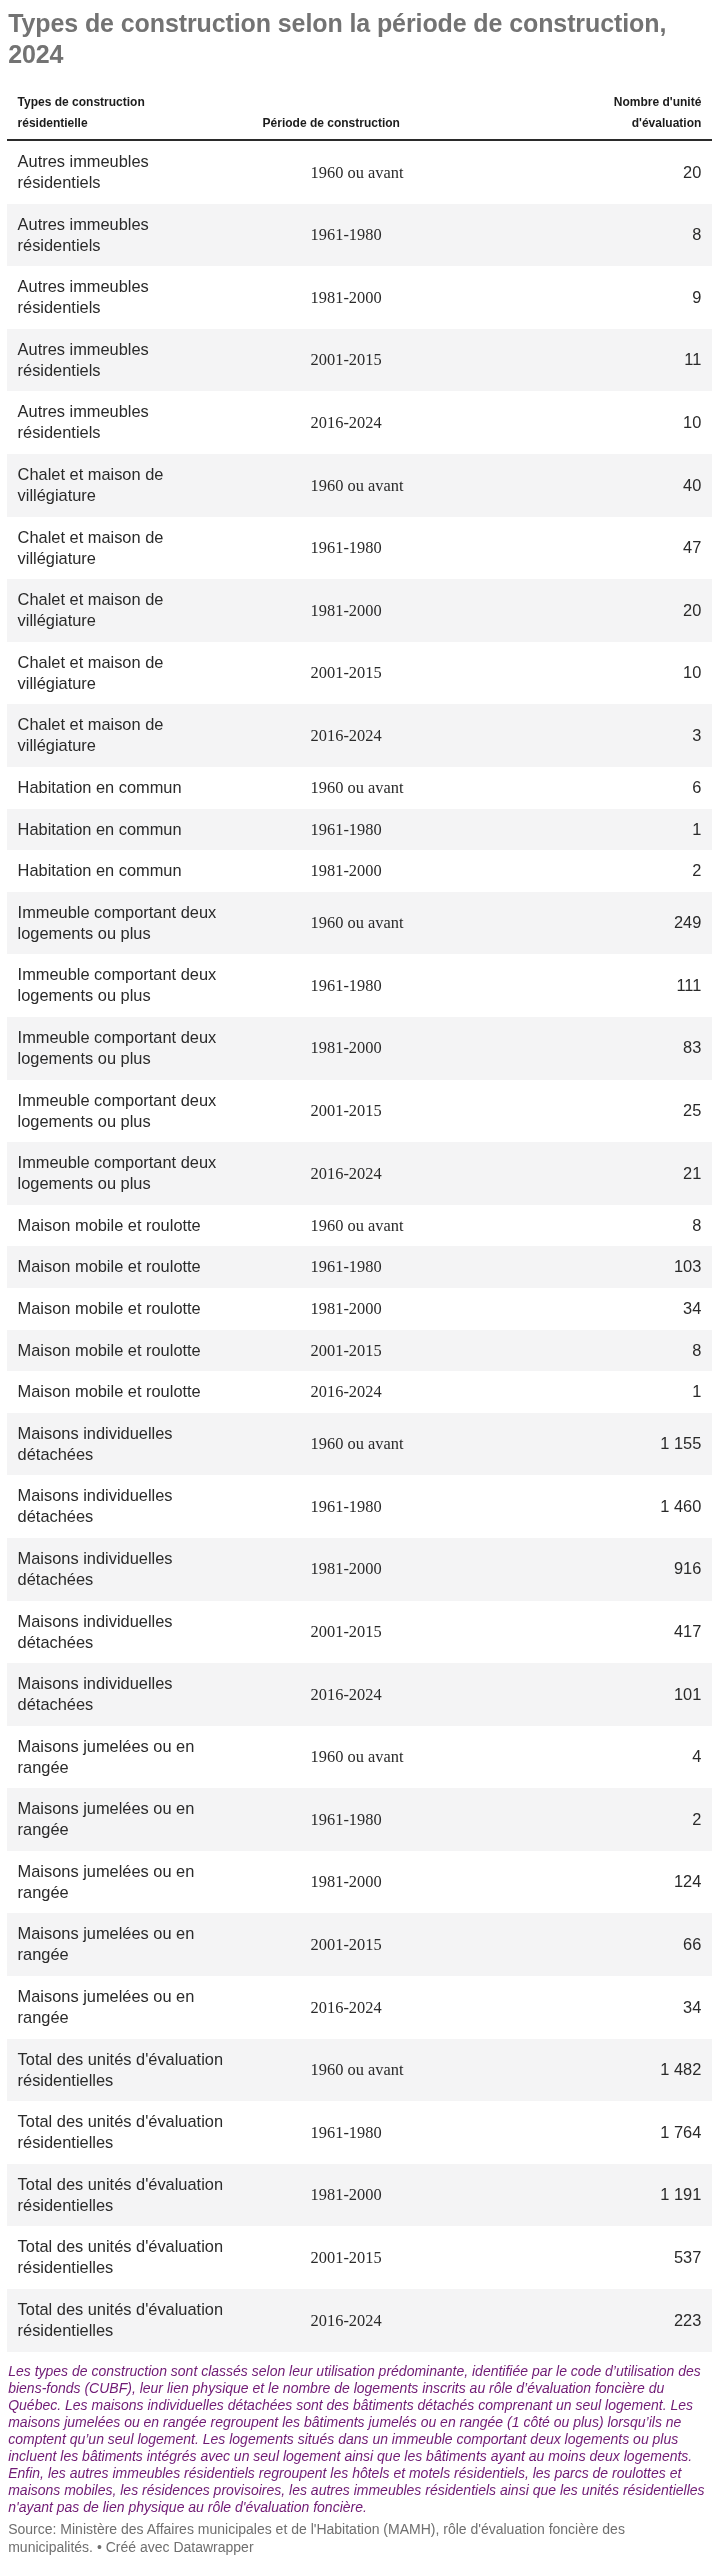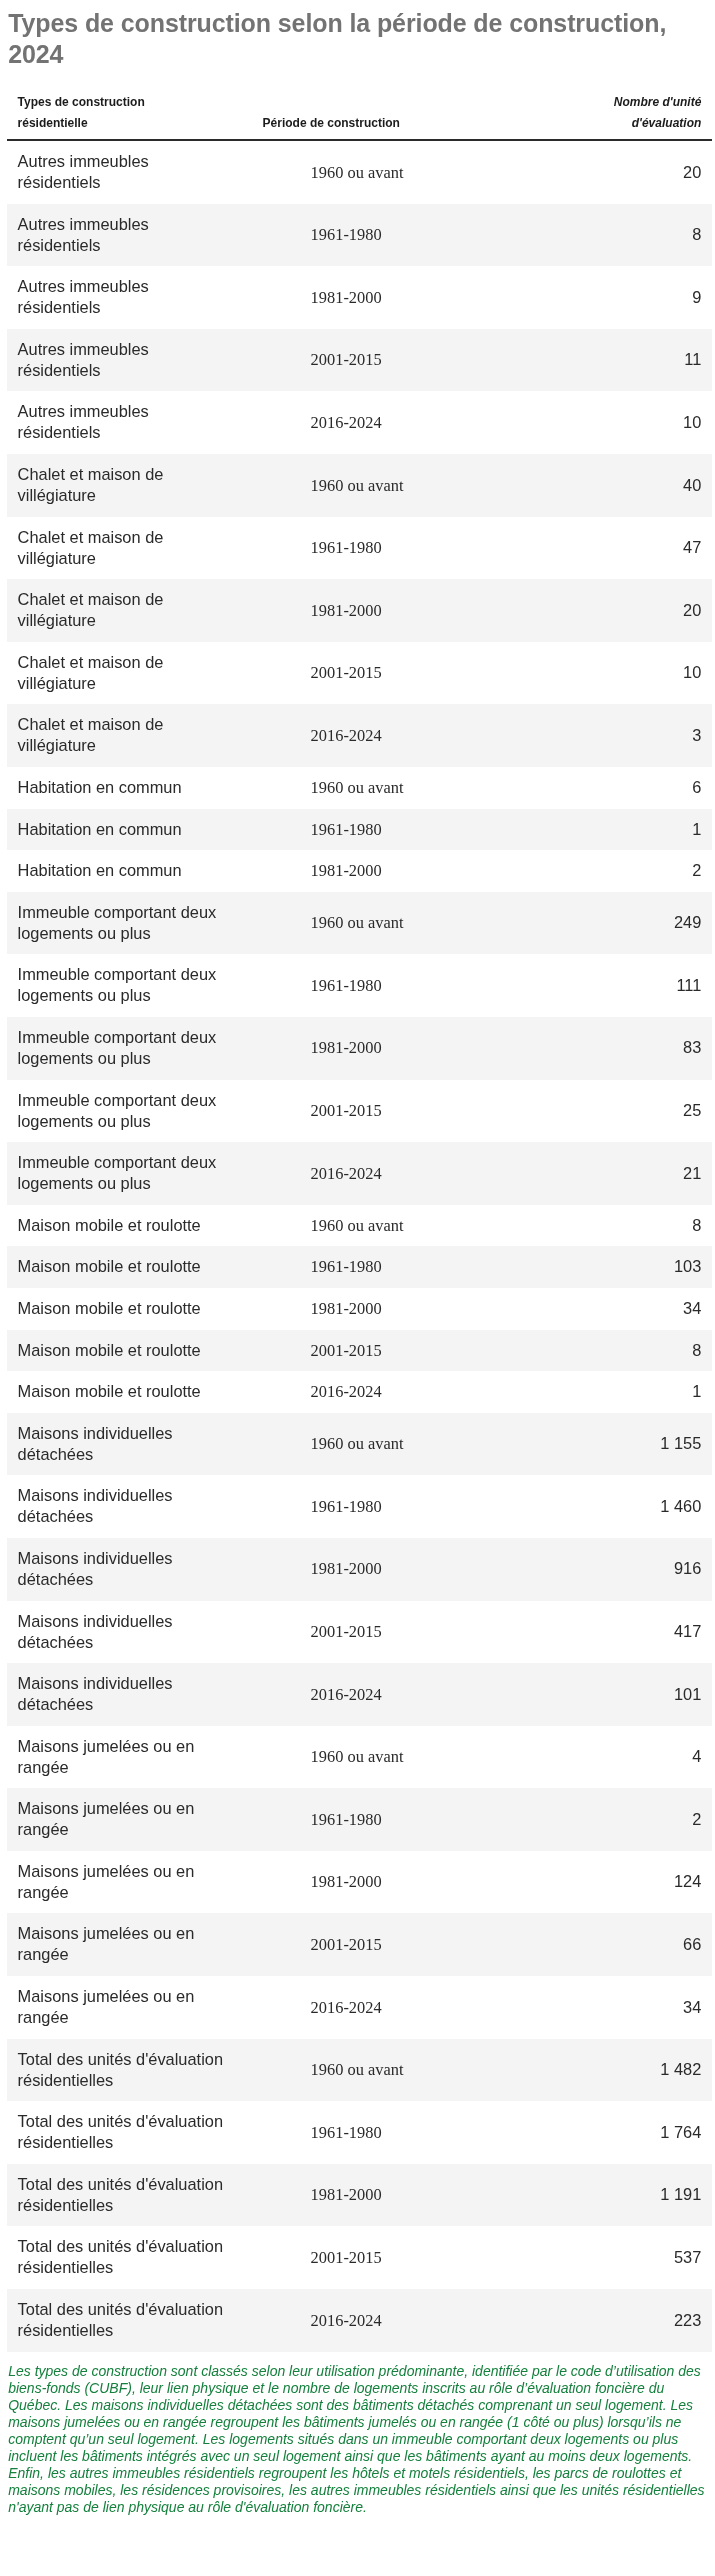--- a/index.html
+++ b/index.html
@@ -34,38 +34,38 @@
     padding-bottom: 5.9px;
   }
   .th {
     font-size: 12px;
     line-height: 20.5px;
     font-weight: 700;
     color: #1c1c1c;
   }
   .th-type   { padding-left: 10.6px; padding-right: 35px; }
   .th-period { padding-left: 10.6px; }
-  .th-count  { text-align: right; padding-right: 10.6px; font-style: italic; }
+  .th-count  { text-align: right; padding-right: 10.6px; }
 
   .row {
     display: grid;
     grid-template-columns: 245px 1fr 149px;
     align-items: center;
     gap: 48px;
   }
   .tbody .row:nth-child(even) { background: #f4f4f5; }
   .cell { font-size: 16.4px; line-height: 21px; color: #2a2a2a; }
   .cell-type   { padding: 10px 17.6px 10.6px 10.6px; }
   .cell-period { padding: 10px 5.9px 10.6px 10.6px; font-family: Liberation Serif, serif; }
   .cell-count  { padding: 10px 10.6px 10.6px 0; text-align: right; }
 
   .notes {
     margin: 11.7px 8.2px 0 8.2px;
     font-style: italic;
-    color: #15803d;
+    color: #701a75;
     font-size: 14px;
     line-height: 17px;
   }
   .source {
     margin: 4.7px 8.2px 0 8.2px;
     color: #6f6f6f;
     font-size: 14px;
     line-height: 17.6px;
   }
   .credit { color: #6f6f6f; text-decoration: none; cursor: pointer; }
@@ -309,15 +309,16 @@
     <div class="row">
       <div class="cell cell-type">Total des unités d'évaluation résidentielles</div>
       <div class="cell cell-period">2016-2024</div>
       <div class="cell cell-count">223</div>
     </div>
   </div>
   </div>
 
   <p class="notes">Les types de construction sont classés selon leur utilisation prédominante, identifiée par le code d’utilisation des biens-fonds (CUBF), leur lien physique et le nombre de logements inscrits au rôle d’évaluation foncière du Québec. Les maisons individuelles détachées sont des bâtiments détachés comprenant un seul logement. Les maisons jumelées ou en rangée regroupent les bâtiments jumelés ou en rangée (1 côté ou plus) lorsqu’ils ne comptent qu’un seul logement. Les logements situés dans un immeuble comportant deux logements ou plus incluent les bâtiments intégrés avec un seul logement ainsi que les bâtiments ayant au moins deux logements. Enfin, les autres immeubles résidentiels regroupent les hôtels et motels résidentiels, les parcs de roulottes et maisons mobiles, les résidences provisoires, les autres immeubles résidentiels ainsi que les unités résidentielles n'ayant pas de lien physique au rôle d'évaluation foncière.</p>
 
+  <p class="source"><span>Source: Ministère des Affaires municipales et de l'Habitation (MAMH), rôle d'évaluation foncière des municipalités.</span><span> • </span><span class="credit">Créé avec Datawrapper</span></p>
 
 </div>
 
 
 </body></html>

